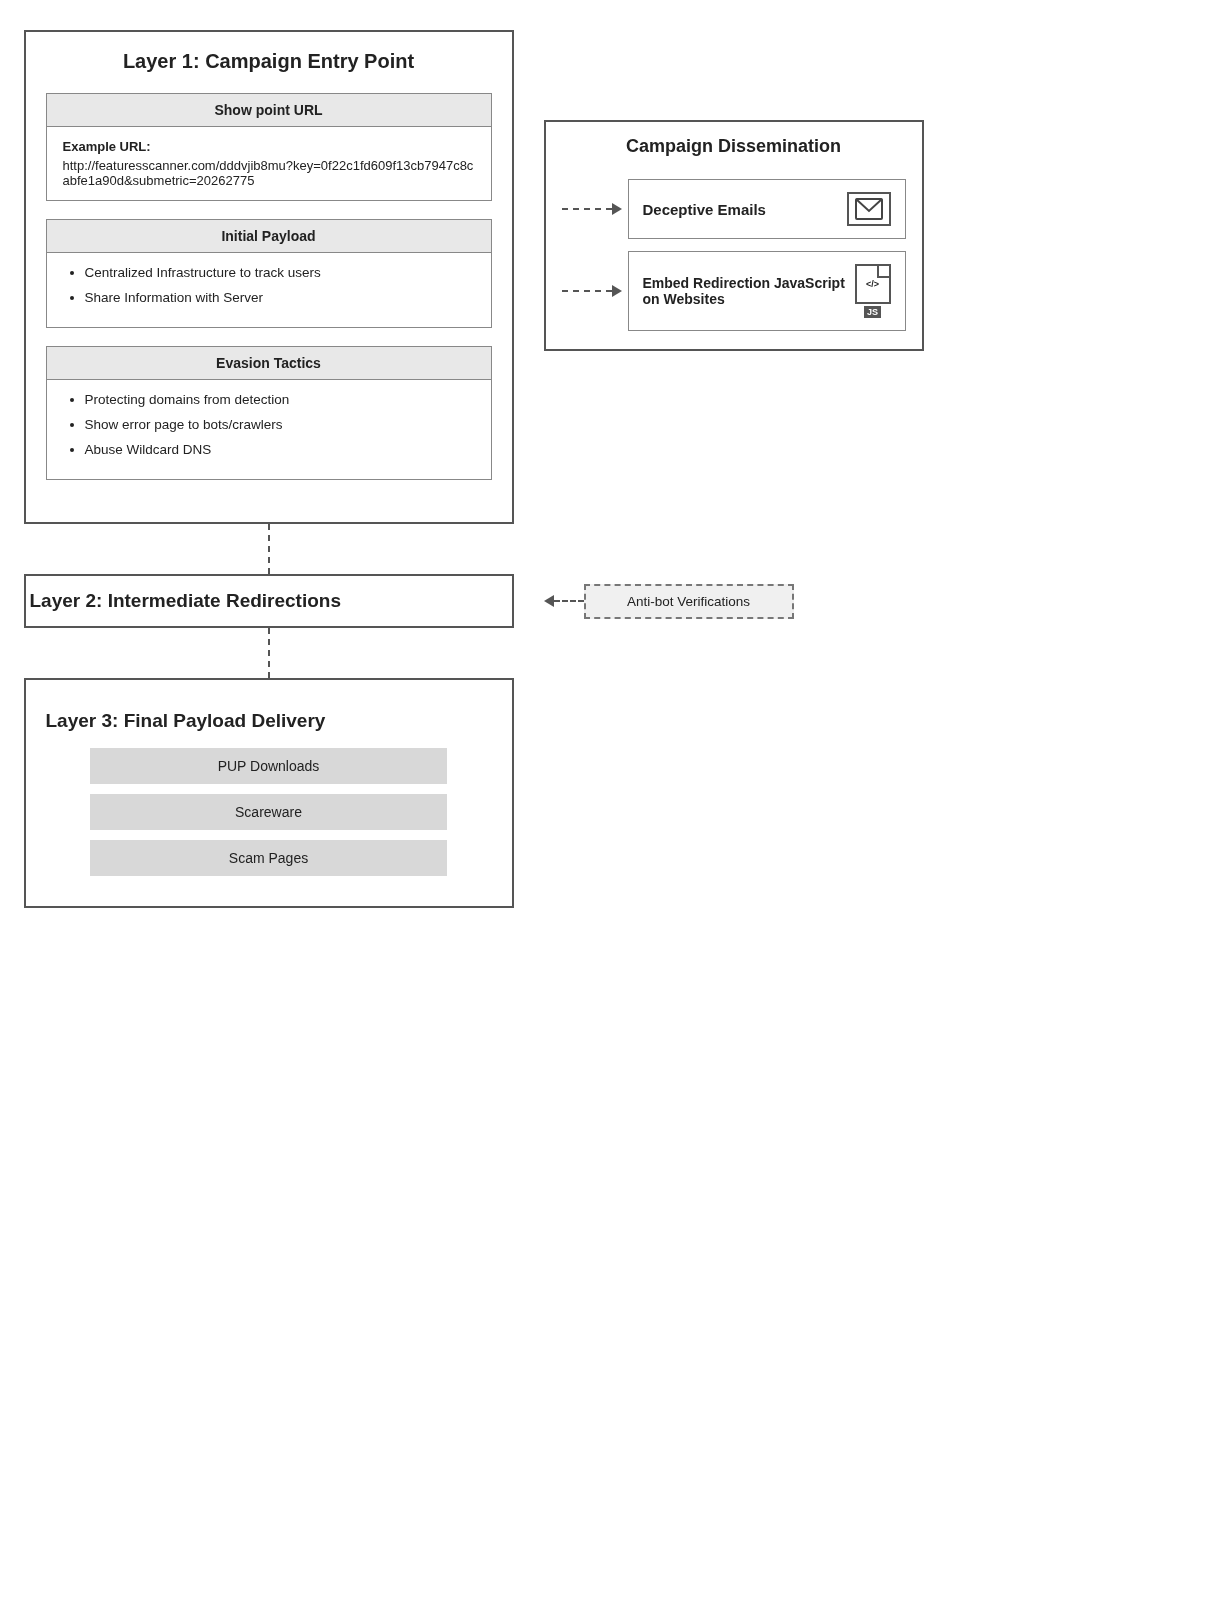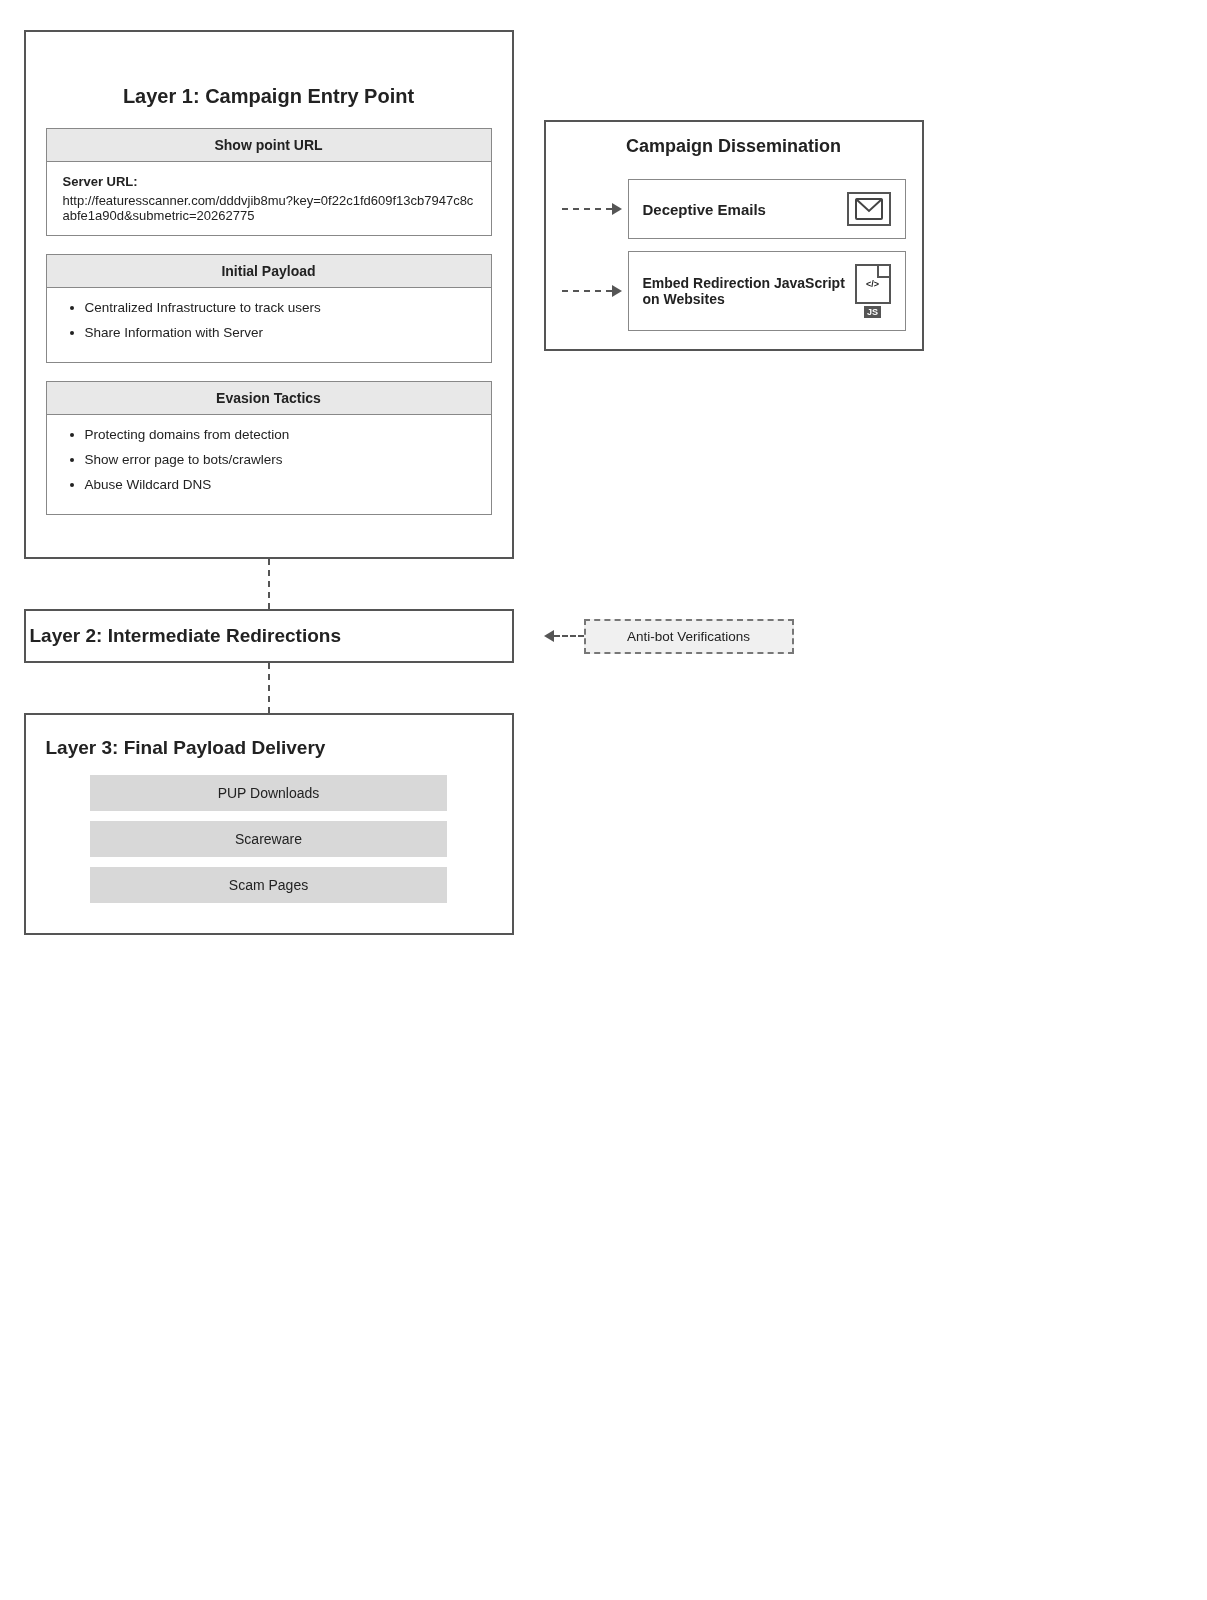--- a/index.html
+++ b/index.html
@@ -19,21 +19,20 @@
       padding: 18px 20px 24px 20px;
       width: 100%;
       background: #fff;
     }
 
     .layer1-title {
       font-size: 20px;
       font-weight: bold;
       text-align: center;
       margin-bottom: 20px;
-      margin-top: 35px;
     }
 
     
     .inner-card {
       border: 1.5px solid #888;
       margin-bottom: 18px;
       background: #fff;
       width: 100%;
     }
 
@@ -80,21 +79,21 @@
     }
 
     .layer2-title {
       font-size: 19px;
       font-weight: bold;
     }
 
     
     .layer3-box {
       border: 2.5px solid #555;
-      padding: 22px 20px 20px 20px;
+      padding: 30px 20px 20px 20px;
       width: 100%;
       background: #fff;
     }
 
     .layer3-title {
       font-size: 19px;
       font-weight: bold;
       margin-bottom: 16px;
     }
 
@@ -235,21 +234,21 @@
 
   <div class="section-row">
 
     <div class="left-main">
       <div class="layer1-box">
         <div class="layer1-title">Layer 1: Campaign Entry Point</div>
 
         <div class="inner-card">
           <div class="inner-card-header">Show point URL</div>
           <div class="inner-card-body">
-            <div class="url-label">Server URL:</div>
+            <div class="url-label">Example URL:</div>
             <div class="url-text">http://featuresscanner.com/dddvjib8mu?key=0f22c1fd609f13cb7947c8cabfe1a90d&amp;submetric=20262775</div>
           </div>
         </div>
 
         <div class="inner-card">
           <div class="inner-card-header">Initial Payload</div>
           <div class="inner-card-body">
             <ul class="bullet-list">
               <li>Centralized Infrastructure to track users</li>
               <li>Share Information with Server</li>

